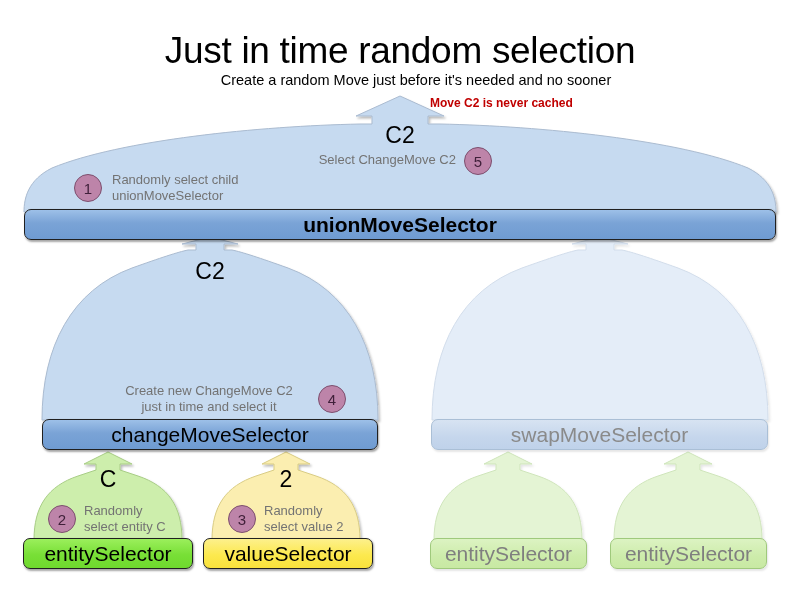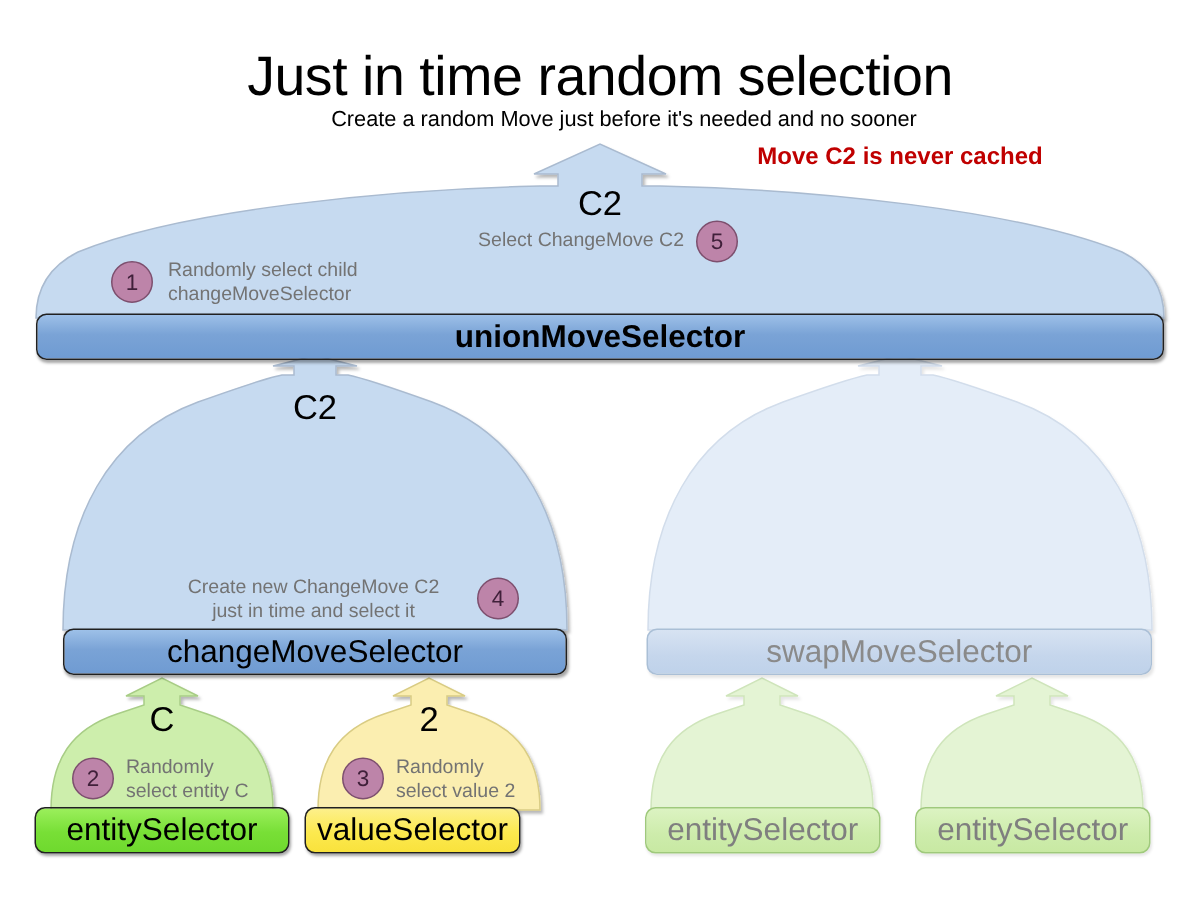--- a/index.html
+++ b/index.html
@@ -17,22 +17,22 @@
 
   #title{
     left:0;top:30px;width:800px;text-align:center;
     font-size:37px;color:#000;letter-spacing:-0.3px;
   }
   #subtitle{
     left:0;top:72px;width:800px;text-align:center;
     font-size:14.5px;color:#000;padding-left:16px;
   }
   #warning{
-    left:430px;top:96px;width:340px;text-align:center;
-    font-size:16px;color:#c00000;font-weight:bold;
+    left:430px;top:96px;width:340px;text-align:left;
+    font-size:12px;color:#c00000;font-weight:bold;
   }
 
   
   .node{
     position:absolute;box-sizing:border-box;
     display:flex;align-items:center;justify-content:center;
     border-radius:7px;
     font-size:21px;
   }
   .node.active{
@@ -158,21 +158,21 @@
 
   <div class="txt arrow-label" style="left:68px;top:466px;width:80px;">C</div>
 
   <div class="txt arrow-label" style="left:246px;top:466px;width:80px;">2</div>
 
   <div class="badge" style="left:464px;top:147px;">5</div>
   <div class="txt anno" style="left: 312px; top: 152px; width: 144px; text-align: right; white-space: pre-line;">Select ChangeMove C2</div>
 
   <div class="badge" style="left:74px;top:174px;">1</div>
   <div class="txt anno" style="left: 112px; top: 172px; width: 180px; white-space: pre-line;">Randomly select child
-changeMoveSelector</div>
+unionMoveSelector</div>
 
   <div class="badge" style="left:318px;top:385px;">4</div>
   <div class="txt anno right" style="left: 110px; top: 383px; width: 198px; white-space: pre-line;">Create new ChangeMove C2
 just in time and select it</div>
 
   <div class="badge" style="left:48px;top:505px;">2</div>
   <div class="txt anno" style="left: 84px; top: 503px; width: 104px; white-space: pre-line;">Randomly
 select entity C</div>
 
   <div class="badge" style="left:228px;top:505px;">3</div>
@@ -188,21 +188,21 @@
   </div>
 
   <div class="node faded blue-f" style="left:431px;top:419px;width:337px;height:31px;">
     <span>swapMoveSelector</span>
   </div>
 
   <div class="node active green" style="left:23px;top:538px;width:170px;height:31px;">
     <span>entitySelector</span>
   </div>
 
-  <div class="node active yellow" style="left:203px;top:538px;width:144px;height:31px;">
+  <div class="node active yellow" style="left:203px;top:538px;width:170px;height:31px;">
     <span>valueSelector</span>
   </div>
 
   <div class="node faded green-f" style="left:430px;top:538px;width:157px;height:31px;">
     <span>entitySelector</span>
   </div>
 
   <div class="node faded green-f" style="left:610px;top:538px;width:157px;height:31px;">
     <span>entitySelector</span>
   </div>

